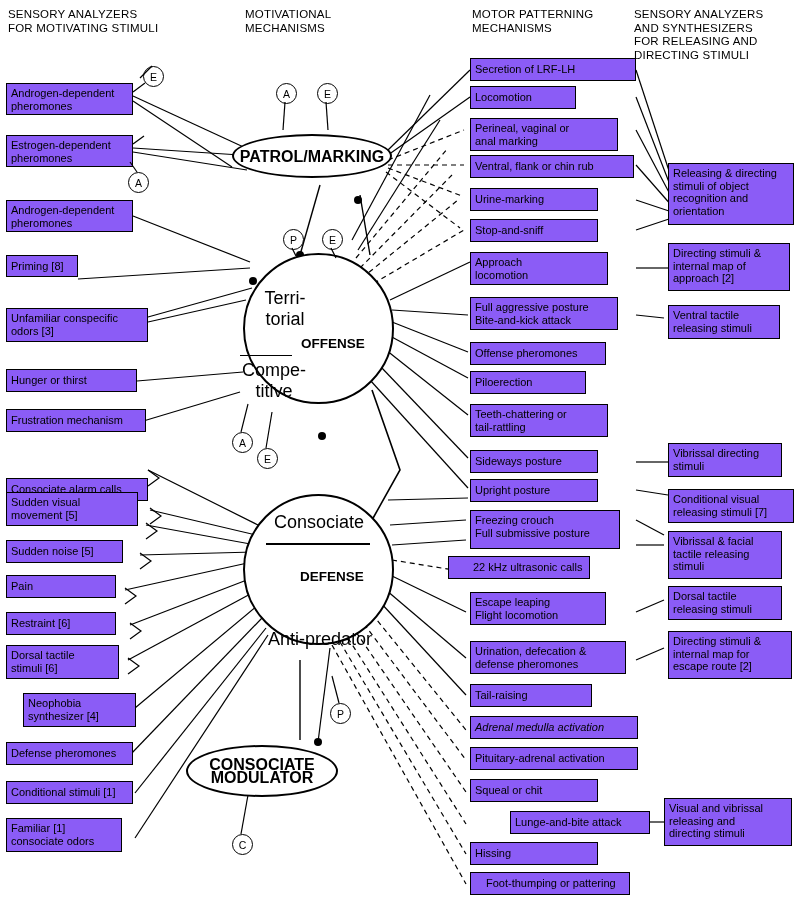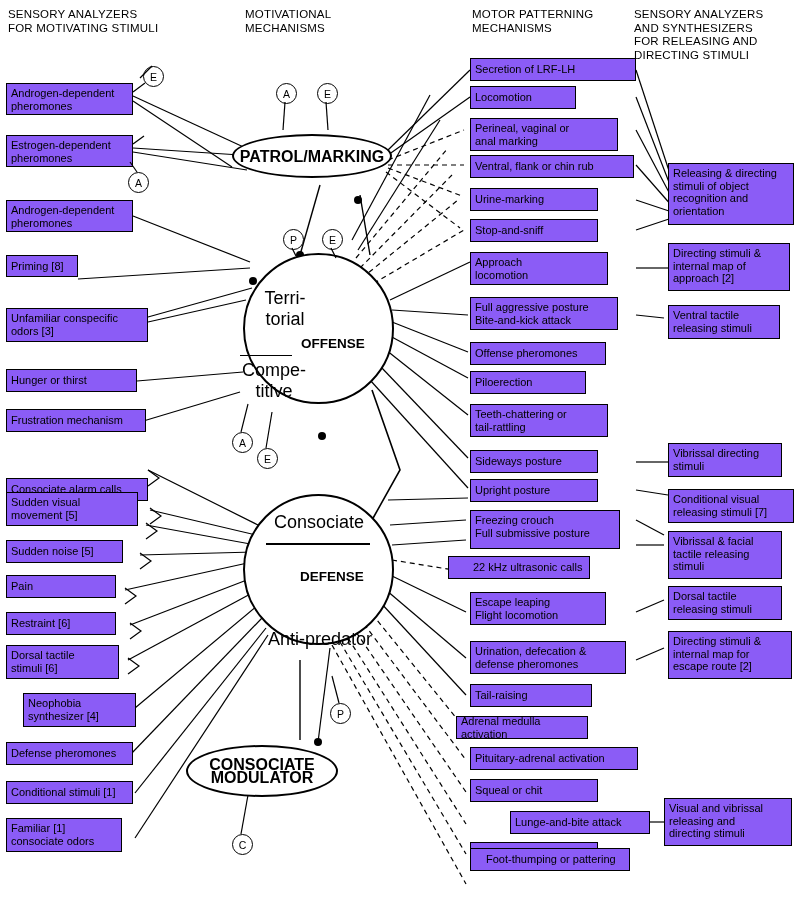--- a/index.html
+++ b/index.html
@@ -278,26 +278,26 @@
 <div class="box" style="left: 470px; top: 450px; width: 128px; height: 23px; white-space: pre-line;">Sideways posture</div>
 <div class="box" style="left: 470px; top: 479px; width: 128px; height: 23px; white-space: pre-line;">Upright posture</div>
 <div class="box multi" style="left: 470px; top: 510px; width: 150px; height: 39px; white-space: pre-line;">Freezing crouch
 Full submissive posture</div>
 <div class="box" style="left: 448px; top: 556px; width: 142px; height: 23px; white-space: pre-line; padding-left: 24px;">22 kHz ultrasonic calls</div>
 <div class="box multi" style="left: 470px; top: 592px; width: 136px; height: 33px; white-space: pre-line;">Escape leaping
 Flight locomotion</div>
 <div class="box multi" style="left: 470px; top: 641px; width: 156px; height: 33px; white-space: pre-line;">Urination, defecation &amp;
 defense pheromones</div>
 <div class="box" style="left: 470px; top: 684px; width: 122px; height: 23px; white-space: pre-line;">Tail-raising</div>
-<div class="box" style="left: 456px; top: 716px; width: 132px; height: 23px; white-space: pre-line;">Adrenal medulla activation</div>
+<div class="box" style="left: 470px; top: 716px; width: 168px; height: 23px; white-space: pre-line; font-style: italic;">Adrenal medulla activation</div>
 <div class="box" style="left: 470px; top: 747px; width: 168px; height: 23px; white-space: pre-line;">Pituitary-adrenal activation</div>
 <div class="box" style="left: 470px; top: 779px; width: 128px; height: 23px; white-space: pre-line;">Squeal or chit</div>
 <div class="box" style="left: 470px; top: 811px; width: 140px; height: 23px; white-space: pre-line; margin-left: 40px;">Lunge-and-bite attack</div>
 <div class="box" style="left: 470px; top: 842px; width: 128px; height: 23px; white-space: pre-line;">Hissing</div>
-<div class="box" style="left: 470px; top: 848px; width: 160px; height: 23px; white-space: pre-line; padding-left: 15px;">Foot-thumping or pattering</div>
+<div class="box" style="left: 470px; top: 872px; width: 160px; height: 23px; white-space: pre-line; padding-left: 15px;">Foot-thumping or pattering</div>
 
 <div class="box multi" style="left: 668px; top: 163px; width: 126px; height: 62px; white-space: pre-line;">Releasing &amp; directing
 stimuli of object
 recognition and
 orientation</div>
 <div class="box multi" style="left: 668px; top: 243px; width: 122px; height: 48px; white-space: pre-line;">Directing stimuli &amp;
 internal map of
 approach       [2]</div>
 <div class="box multi" style="left: 668px; top: 305px; width: 112px; height: 34px; white-space: pre-line;">Ventral tactile
 releasing stimuli</div>

